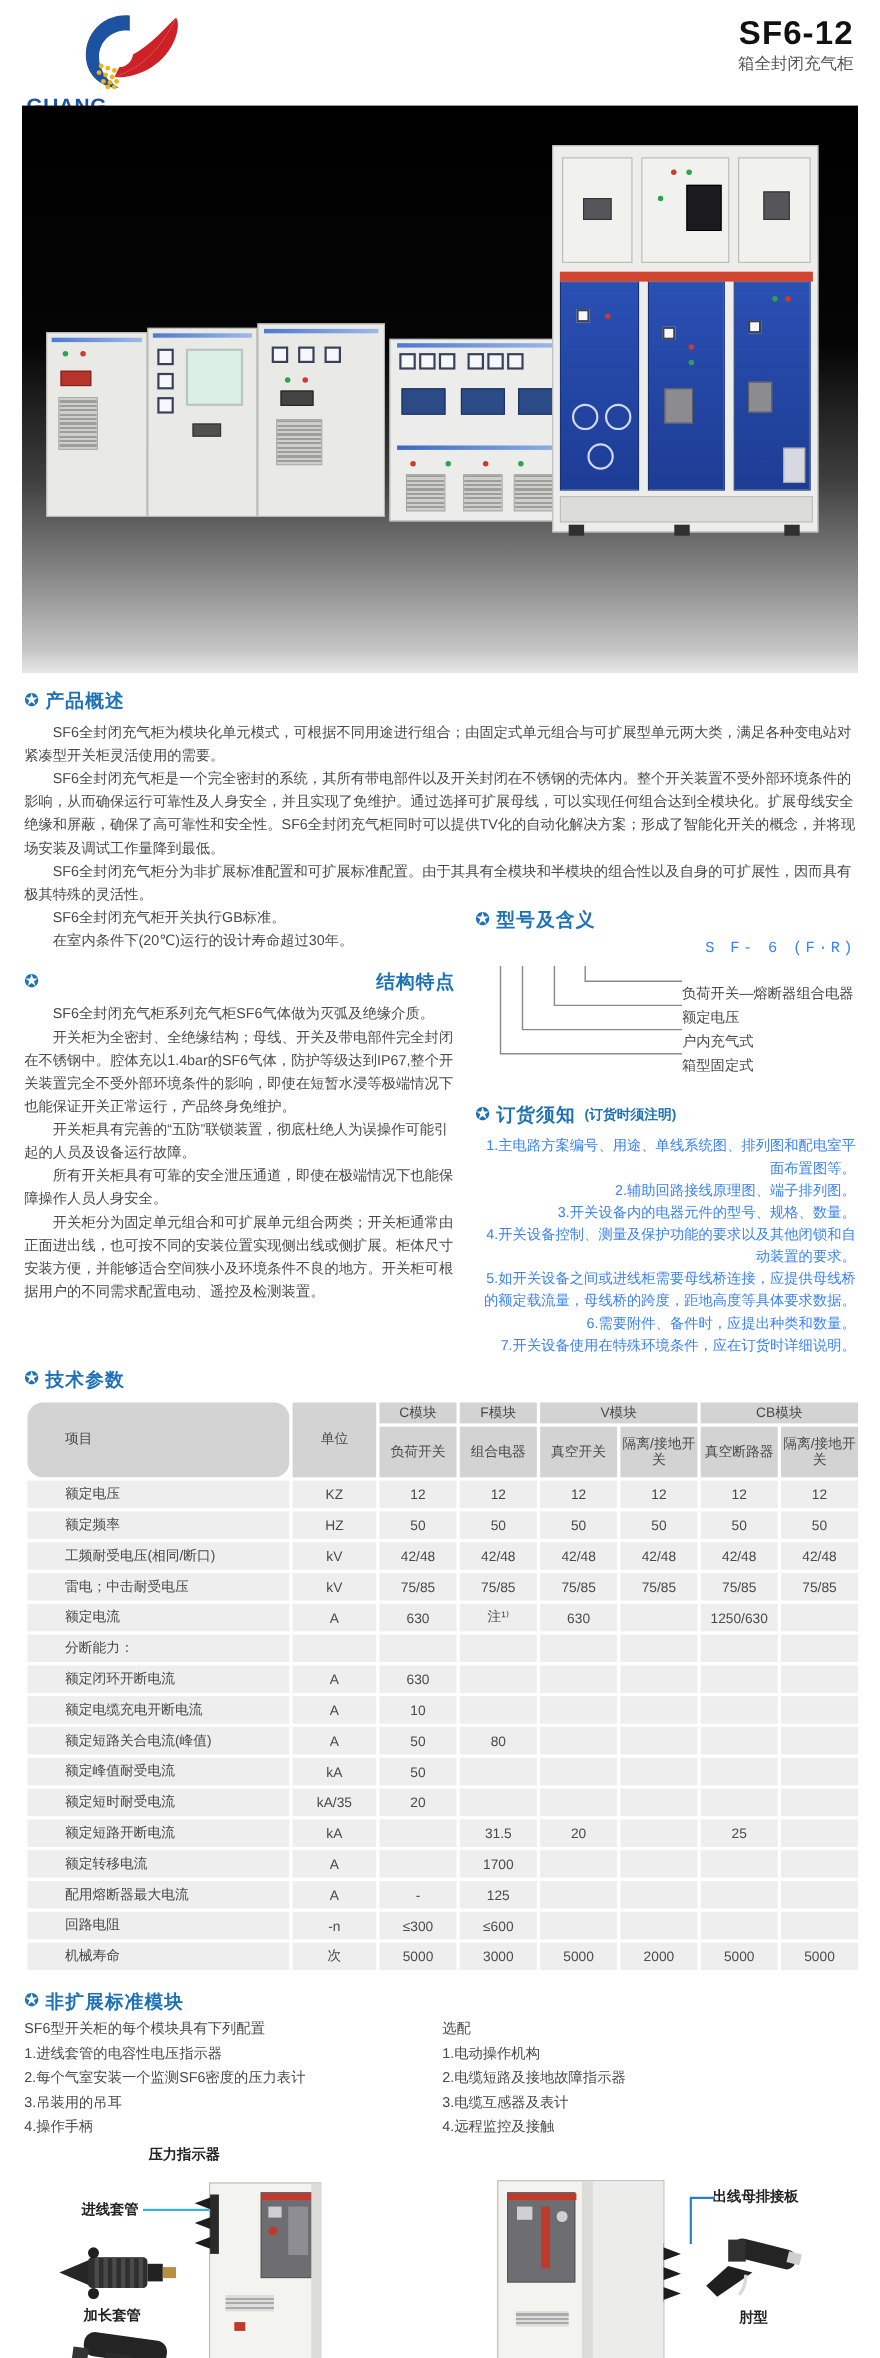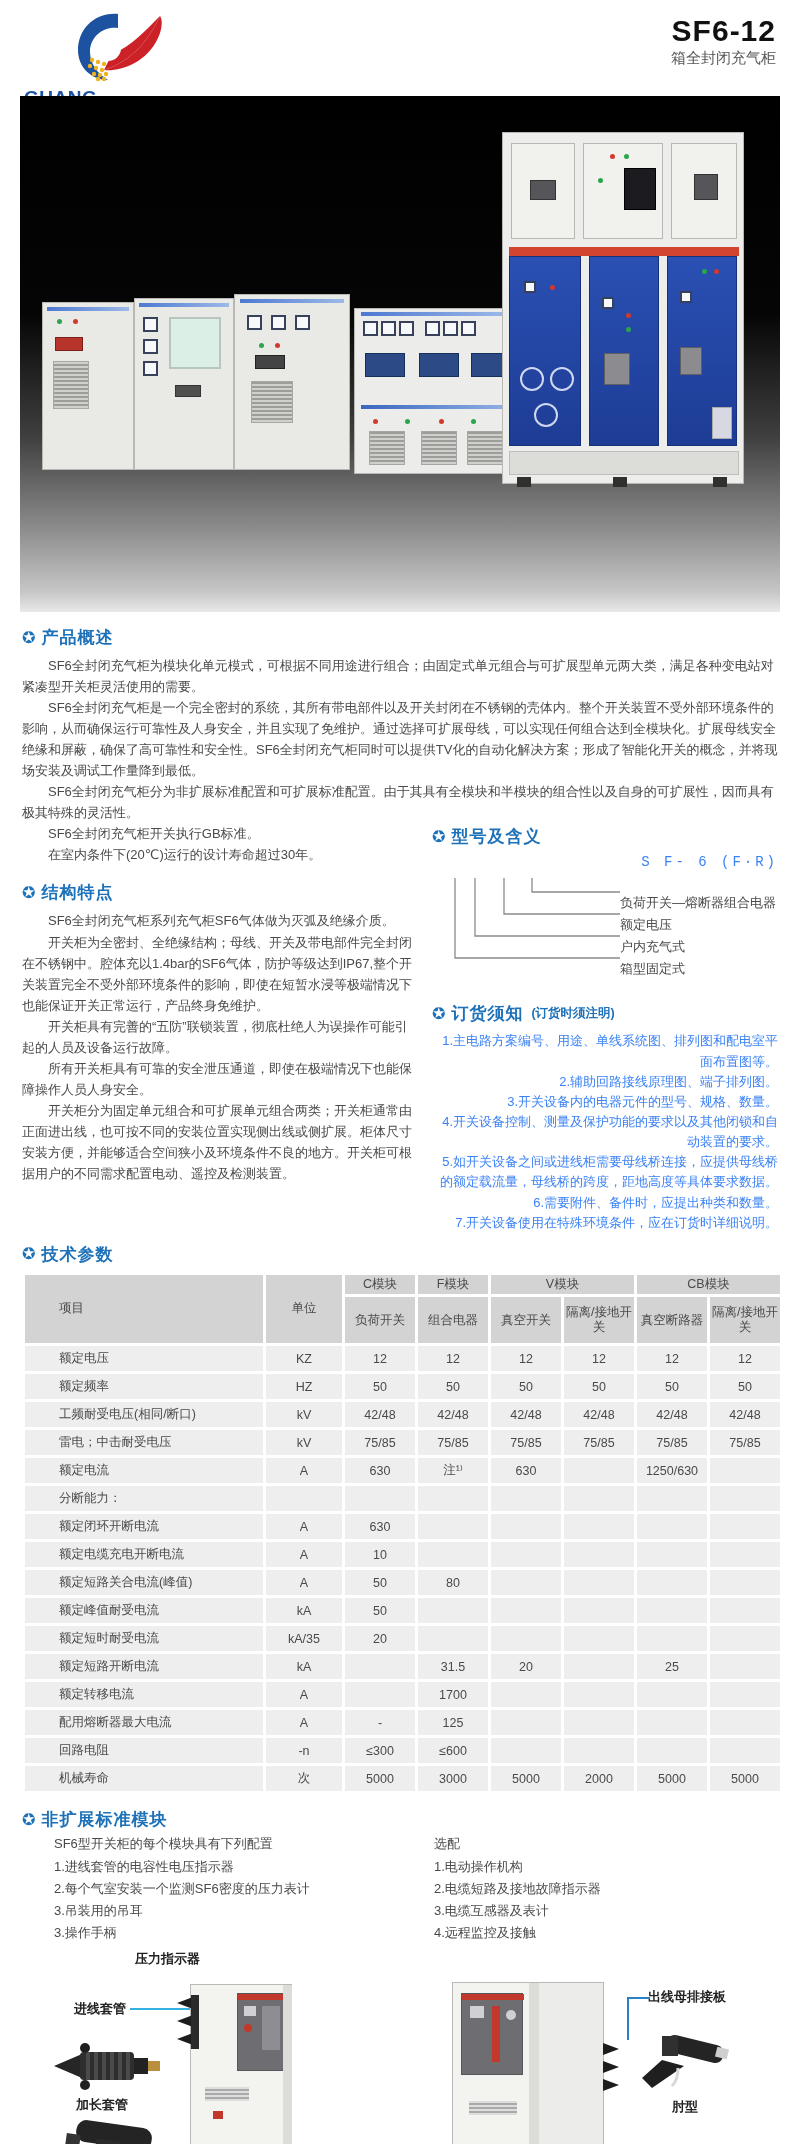--- a/index.html
+++ b/index.html
@@ -52,27 +52,27 @@
   .model-lines{position:absolute;left:16px;top:24px;}
   .model-label{position:absolute;left:188px;font-size:13px;color:#4a4a4a;white-space:nowrap;}
 
   .ord-list .li{font-size:13px;line-height:1.55;color:#3b82f6;}
 
   
   .spec-wrap{padding:0 22px;}
   table.spec{border-collapse:separate;border-spacing:3px;width:756px;table-layout:fixed;}
   table.spec th, table.spec td{font-weight:normal;font-size:12.5px;color:#4a4a4a;}
   table.spec th{background:#d3d3d3;text-align:center;vertical-align:middle;line-height:1.25;padding:2px 0;}
-  table.spec th.hitem{text-align:left;padding-left:34px;}
+  table.spec th.hitem{text-align:left;padding-left:34px;border-radius:14px;}
   table.spec td{background:#eeeeee;height:25px;padding:0;text-align:center;vertical-align:middle;}
   table.spec td.c-item{text-align:left;padding-left:34px;}
   .tbl-note{font-size:12px;color:#4a4a4a;margin:10px 0 0 2px;}
 
   
-  .mod-cols{display:flex;padding:0 38px;}
+  .mod-cols{display:flex;padding:0 6px;}
   .mod-col1{width:340px;flex:none;margin-left:16px;}
   .mod-col2{flex:1;margin-left:40px;}
   .mod-head{font-size:13px;color:#4a4a4a;line-height:1.7;}
   .mod-list .li{font-size:13px;color:#4a4a4a;line-height:1.7;}
 
   
   .gallery{position:relative;height:289px;margin-top:6px;}
   .g-label{position:absolute;font-size:13px;font-weight:bold;color:#222;white-space:nowrap;}
   .g-line{position:absolute;height:2px;background:#35b0e2;}
   .gcab{position:absolute;background:#f3f3f0;border:1px solid #b9b9b5;box-sizing:border-box;}
@@ -224,21 +224,21 @@
         <div class="para">SF6全封闭充气柜分为非扩展标准配置和可扩展标准配置。由于其具有全模块和半模块的组合性以及自身的可扩展性，因而具有极其特殊的灵活性。</div>
       </div>
   </div>
 
   <div class="twocol">
     <div class="colL">
       <div>
           <div class="para">SF6全封闭充气柜开关执行GB标准。</div>
           <div class="para">在室内条件下(20℃)运行的设计寿命超过30年。</div>
         </div>
-      <div class="sec" style="margin-top:16px;">
+      <div class="sec" style="margin-top:16px;justify-content:space-between;">
         <span class="sec-ico"></span>
         <span class="sec-title">结构特点</span>
       </div>
       <div>
           <div class="para">SF6全封闭充气柜系列充气柜SF6气体做为灭弧及绝缘介质。</div>
           <div class="para">开关柜为全密封、全绝缘结构；母线、开关及带电部件完全封闭在不锈钢中。腔体充以1.4bar的SF6气体，防护等级达到IP67,整个开关装置完全不受外部环境条件的影响，即使在短暂水浸等极端情况下也能保证开关正常运行，产品终身免维护。</div>
           <div class="para">开关柜具有完善的“五防”联锁装置，彻底杜绝人为误操作可能引起的人员及设备运行故障。</div>
           <div class="para">所有开关柜具有可靠的安全泄压通道，即使在极端情况下也能保障操作人员人身安全。</div>
           <div class="para">开关柜分为固定单元组合和可扩展单元组合两类；开关柜通常由正面进出线，也可按不同的安装位置实现侧出线或侧扩展。柜体尺寸安装方便，并能够适合空间狭小及环境条件不良的地方。开关柜可根据用户的不同需求配置电动、遥控及检测装置。</div>
         </div>
@@ -487,21 +487,21 @@
       <span class="sec-title">非扩展标准模块</span>
     </div>
   </div>
   <div class="mod-cols">
     <div class="mod-col1">
       <div class="mod-head">SF6型开关柜的每个模块具有下列配置</div>
       <div class="mod-list">
           <div class="li">1.进线套管的电容性电压指示器</div>
           <div class="li">2.每个气室安装一个监测SF6密度的压力表计</div>
           <div class="li">3.吊装用的吊耳</div>
-          <div class="li">3.操作手柄</div>
+          <div class="li">4.操作手柄</div>
         </div>
     </div>
     <div class="mod-col2">
       <div class="mod-head">选配</div>
       <div class="mod-list">
           <div class="li">1.电动操作机构</div>
           <div class="li">2.电缆短路及接地故障指示器</div>
           <div class="li">3.电缆互感器及表计</div>
           <div class="li">4.远程监控及接触</div>
         </div>

